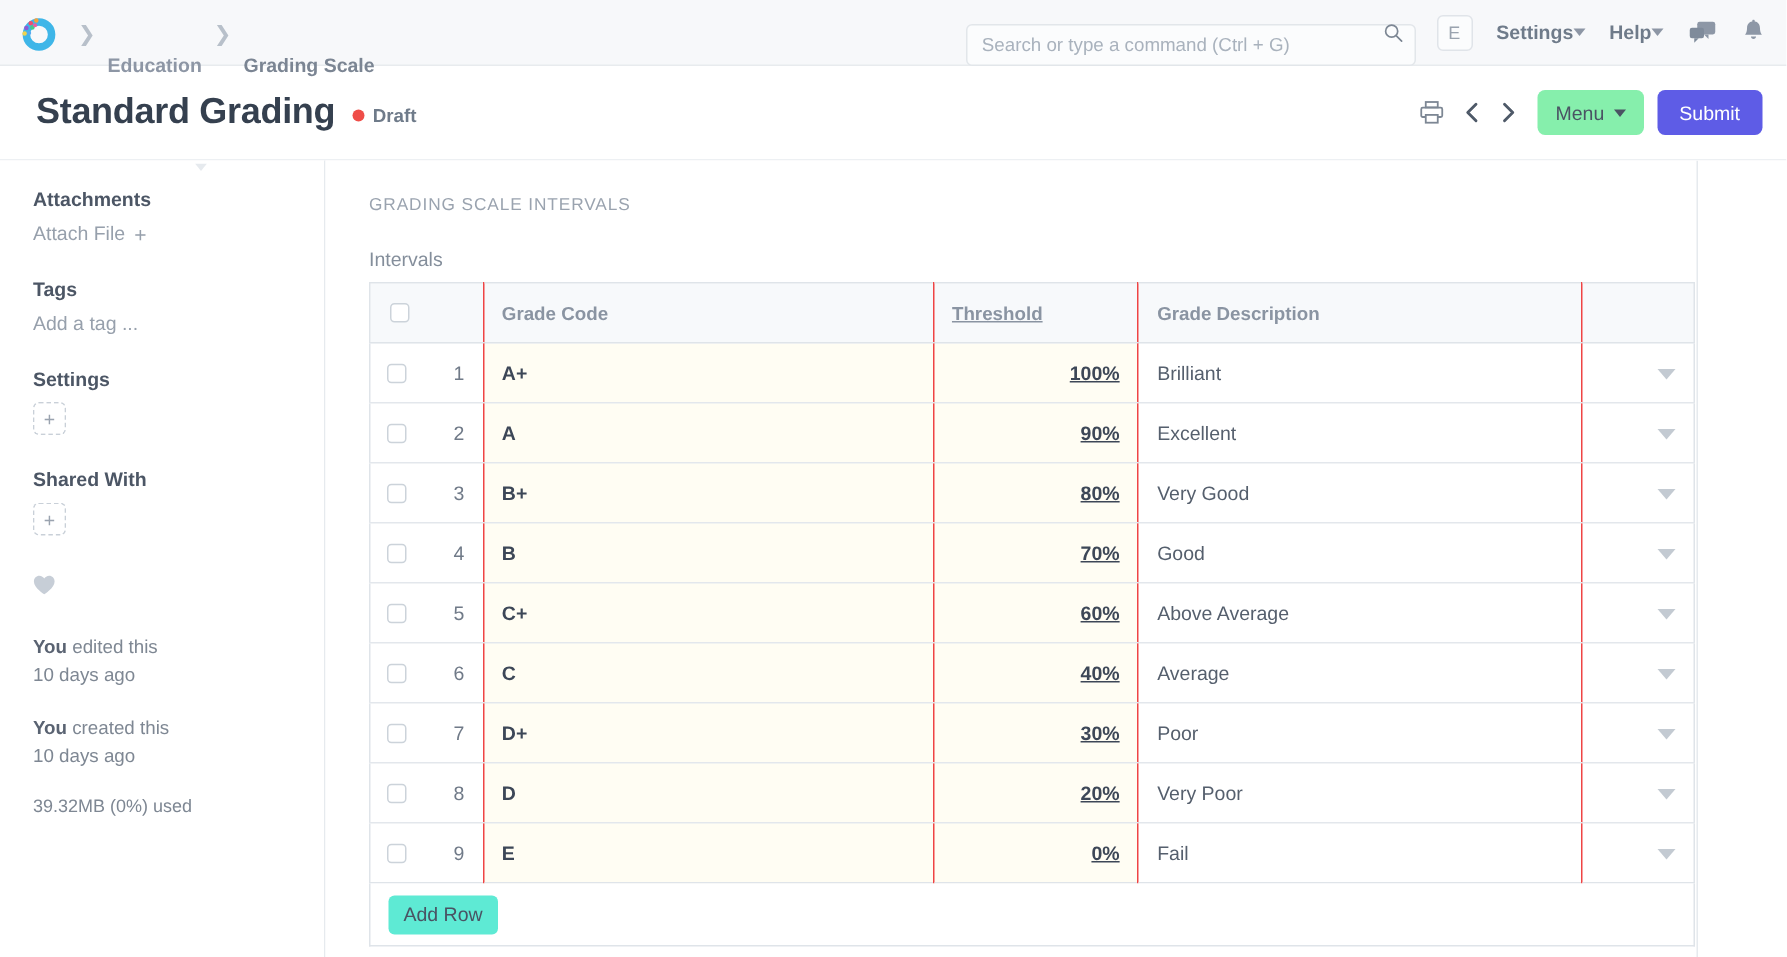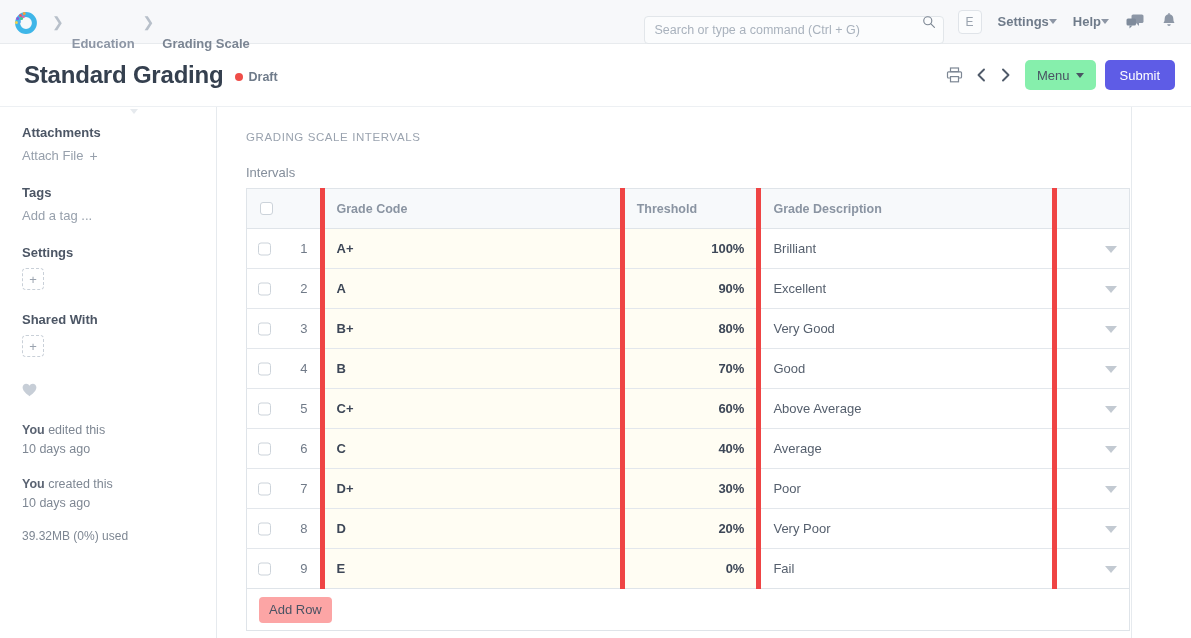--- a/index.html
+++ b/index.html
@@ -270,39 +270,39 @@
 
   
   .grid-wrap { width: 884px; }
   table.grid {
     border-collapse: collapse;
     width: 884px;
     table-layout: fixed;
     border: 1px solid #dfe4e9;
   }
   table.grid th, table.grid td {
-    border-right: 5px solid #ef4444;
+    border-right: 1px solid #ef4444;
     border-bottom: 1px solid #e3e7ec;
     height: 40px;
     padding: 0 12px;
     font-size: 13px;
     vertical-align: middle;
   }
   table.grid th:last-child, table.grid td:last-child { border-right: none; }
   table.grid thead th {
     background: #f7f9fb;
     color: #8a94a2;
     font-weight: 700;
     font-size: 12.5px;
     text-align: left;
     border-bottom: 1px solid #dfe4e9;
   }
   th.c-check, td.c-check { width: 74px; padding: 0 10px; }
   th.c-code,  td.c-code  { width: 294px; }
-  th.c-thr,   td.c-thr   { width: 134px; text-align: right; }
+  th.c-thr,   td.c-thr   { width: 134px; text-align: right; text-decoration: underline; }
   th.c-desc,  td.c-desc  { width: 290px; }
   th.c-act,   td.c-act   { width: 73px; }
 
   td.c-check {
     text-align: right;
     color: #707a88;
     font-size: 13px;
     position: relative;
   }
   .cb {
@@ -349,21 +349,21 @@
     display: flex;
     align-items: center;
     padding-left: 12px;
     background: #fff;
   }
   .btn-addrow {
     height: 26px;
     padding: 0 10px;
     border: none;
     border-radius: 4px;
-    background: #fca5a5;
+    background: #5eead4;
     color: #4a5363;
     font-size: 13px;
     font-family: "Liberation Sans", sans-serif;
     cursor: pointer;
   }
 </style>
 </head>
 <body>
 
 <div class="navbar">

